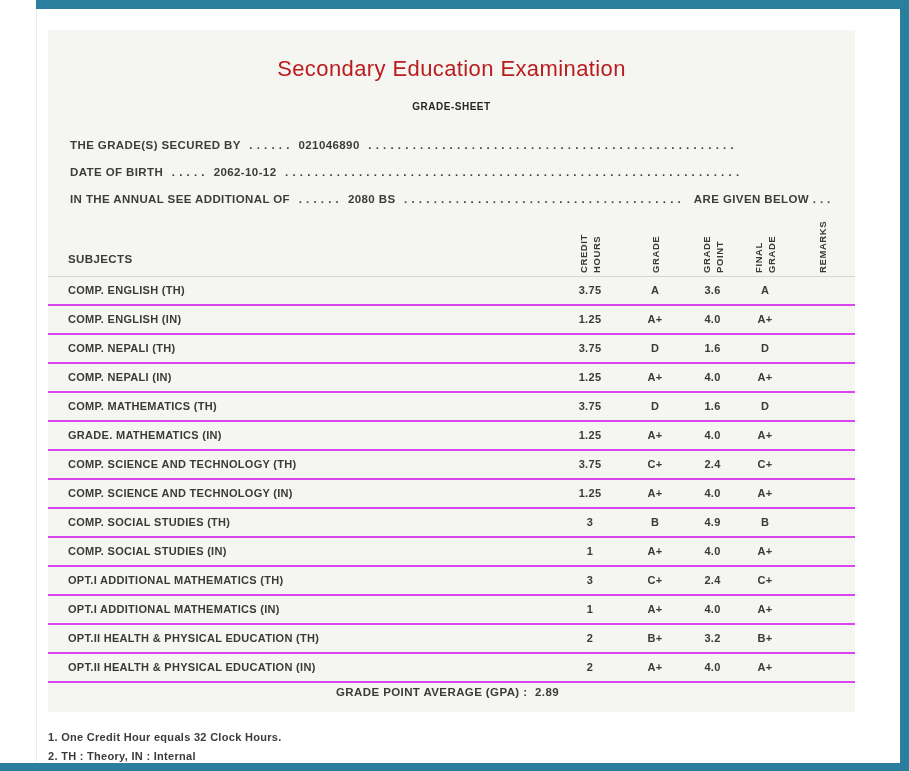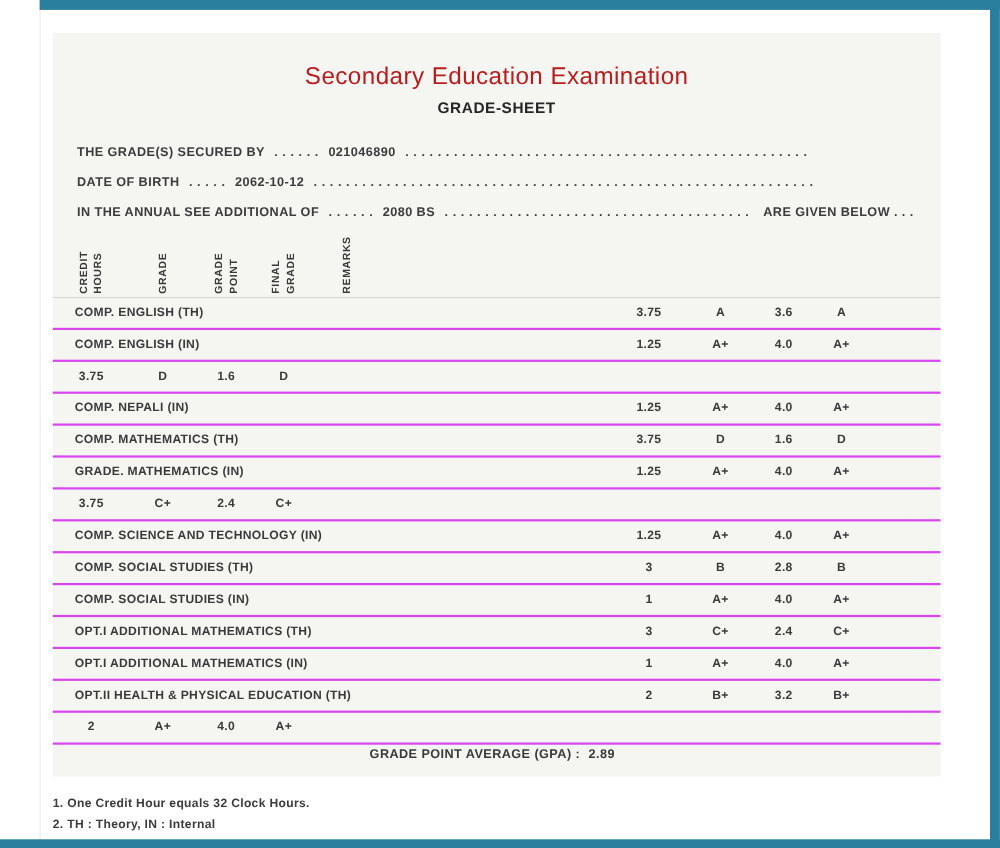--- a/index.html
+++ b/index.html
@@ -14,21 +14,21 @@
 
   .frame { position:absolute; background:#2a7f9f; z-index:6; }
   .frame-top { top:0; left:36px; right:0; height:9px; }
   .frame-right { top:0; right:0; width:9px; height:100%; }
   .frame-bottom { left:0; right:0; bottom:0; height:8px; }
   .left-hairline { position:absolute; left:36px; top:9px; bottom:0; width:1px; background:#ececea; z-index:1; }
 
   .card { position:relative; width:807px; background:#f5f5f2; padding:26px 0 14px; z-index:2; }
 
   .title { text-align:center; font-size:22px; font-weight:400; color:#b91c1c; letter-spacing:0.4px; }
-  .subtitle { text-align:center; font-size:14px; font-weight:700; color:#262626; letter-spacing:0.5px; margin-top:8px; }
+  .subtitle { text-align:center; font-size:10px; font-weight:700; color:#262626; letter-spacing:0.5px; margin-top:19px; }
 
   .info { margin-top:20px; padding:0 22px; }
   .info-line {
     height:27px; line-height:27px; white-space:nowrap; overflow:hidden;
     font-size:11.5px; font-weight:700; color:#3c3c3c; letter-spacing:0.4px;
   }
   .info-line .dots { margin:0 5px; letter-spacing:0.5px; }
   .info-line .suffix { margin-left:4px; }
 
   .gtable { margin-top:6px; }
@@ -103,20 +103,23 @@
     <span class="lbl">IN THE ANNUAL SEE ADDITIONAL OF</span>
     <span class="dots">. . . . . .</span>
     <span class="val">2080 BS</span>
     <span class="dots">. . . . . . . . . . . . . . . . . . . . . . . . . . . . . . . . . . . . . .</span>
     <span class="suffix">ARE GIVEN BELOW . . .</span>
   </div>
       </div>
 
     <div class="gtable">
       <div class="thead">
+        <div class="hcell c-subject">
+          <span>SUBJECTS</span>
+        </div>
         <div class="hcell c-credit">
           <span class="vtext">CREDIT HOURS</span>
         </div>
         <div class="hcell c-grade">
           <span class="vtext">GRADE</span>
         </div>
         <div class="hcell c-point">
           <span class="vtext">GRADE POINT</span>
         </div>
         <div class="hcell c-final">
@@ -137,20 +140,21 @@
   </div>
           <div class="trow">
     <div class="tcell c-subject">COMP. ENGLISH (IN)</div>
     <div class="tcell c-credit">1.25</div>
     <div class="tcell c-grade">A+</div>
     <div class="tcell c-point">4.0</div>
     <div class="tcell c-final">A+</div>
     <div class="tcell c-remarks"></div>
   </div>
           <div class="trow">
+    <div class="tcell c-subject">COMP. NEPALI (TH)</div>
     <div class="tcell c-credit">3.75</div>
     <div class="tcell c-grade">D</div>
     <div class="tcell c-point">1.6</div>
     <div class="tcell c-final">D</div>
     <div class="tcell c-remarks"></div>
   </div>
           <div class="trow">
     <div class="tcell c-subject">COMP. NEPALI (IN)</div>
     <div class="tcell c-credit">1.25</div>
     <div class="tcell c-grade">A+</div>
@@ -168,39 +172,40 @@
   </div>
           <div class="trow">
     <div class="tcell c-subject">GRADE. MATHEMATICS (IN)</div>
     <div class="tcell c-credit">1.25</div>
     <div class="tcell c-grade">A+</div>
     <div class="tcell c-point">4.0</div>
     <div class="tcell c-final">A+</div>
     <div class="tcell c-remarks"></div>
   </div>
           <div class="trow">
+    <div class="tcell c-subject">COMP. SCIENCE AND TECHNOLOGY (TH)</div>
     <div class="tcell c-credit">3.75</div>
     <div class="tcell c-grade">C+</div>
     <div class="tcell c-point">2.4</div>
     <div class="tcell c-final">C+</div>
     <div class="tcell c-remarks"></div>
   </div>
           <div class="trow">
     <div class="tcell c-subject">COMP. SCIENCE AND TECHNOLOGY (IN)</div>
     <div class="tcell c-credit">1.25</div>
     <div class="tcell c-grade">A+</div>
     <div class="tcell c-point">4.0</div>
     <div class="tcell c-final">A+</div>
     <div class="tcell c-remarks"></div>
   </div>
           <div class="trow">
     <div class="tcell c-subject">COMP. SOCIAL STUDIES (TH)</div>
     <div class="tcell c-credit">3</div>
     <div class="tcell c-grade">B</div>
-    <div class="tcell c-point">2.8</div>
+    <div class="tcell c-point">4.9</div>
     <div class="tcell c-final">B</div>
     <div class="tcell c-remarks"></div>
   </div>
           <div class="trow">
     <div class="tcell c-subject">COMP. SOCIAL STUDIES (IN)</div>
     <div class="tcell c-credit">1</div>
     <div class="tcell c-grade">A+</div>
     <div class="tcell c-point">4.0</div>
     <div class="tcell c-final">A+</div>
     <div class="tcell c-remarks"></div>
@@ -223,20 +228,21 @@
   </div>
           <div class="trow">
     <div class="tcell c-subject">OPT.II HEALTH &amp; PHYSICAL EDUCATION (TH)</div>
     <div class="tcell c-credit">2</div>
     <div class="tcell c-grade">B+</div>
     <div class="tcell c-point">3.2</div>
     <div class="tcell c-final">B+</div>
     <div class="tcell c-remarks"></div>
   </div>
           <div class="trow">
+    <div class="tcell c-subject">OPT.II HEALTH &amp; PHYSICAL EDUCATION (IN)</div>
     <div class="tcell c-credit">2</div>
     <div class="tcell c-grade">A+</div>
     <div class="tcell c-point">4.0</div>
     <div class="tcell c-final">A+</div>
     <div class="tcell c-remarks"></div>
   </div>
         </div>
     </div>
 
     <div class="gpa-line">

